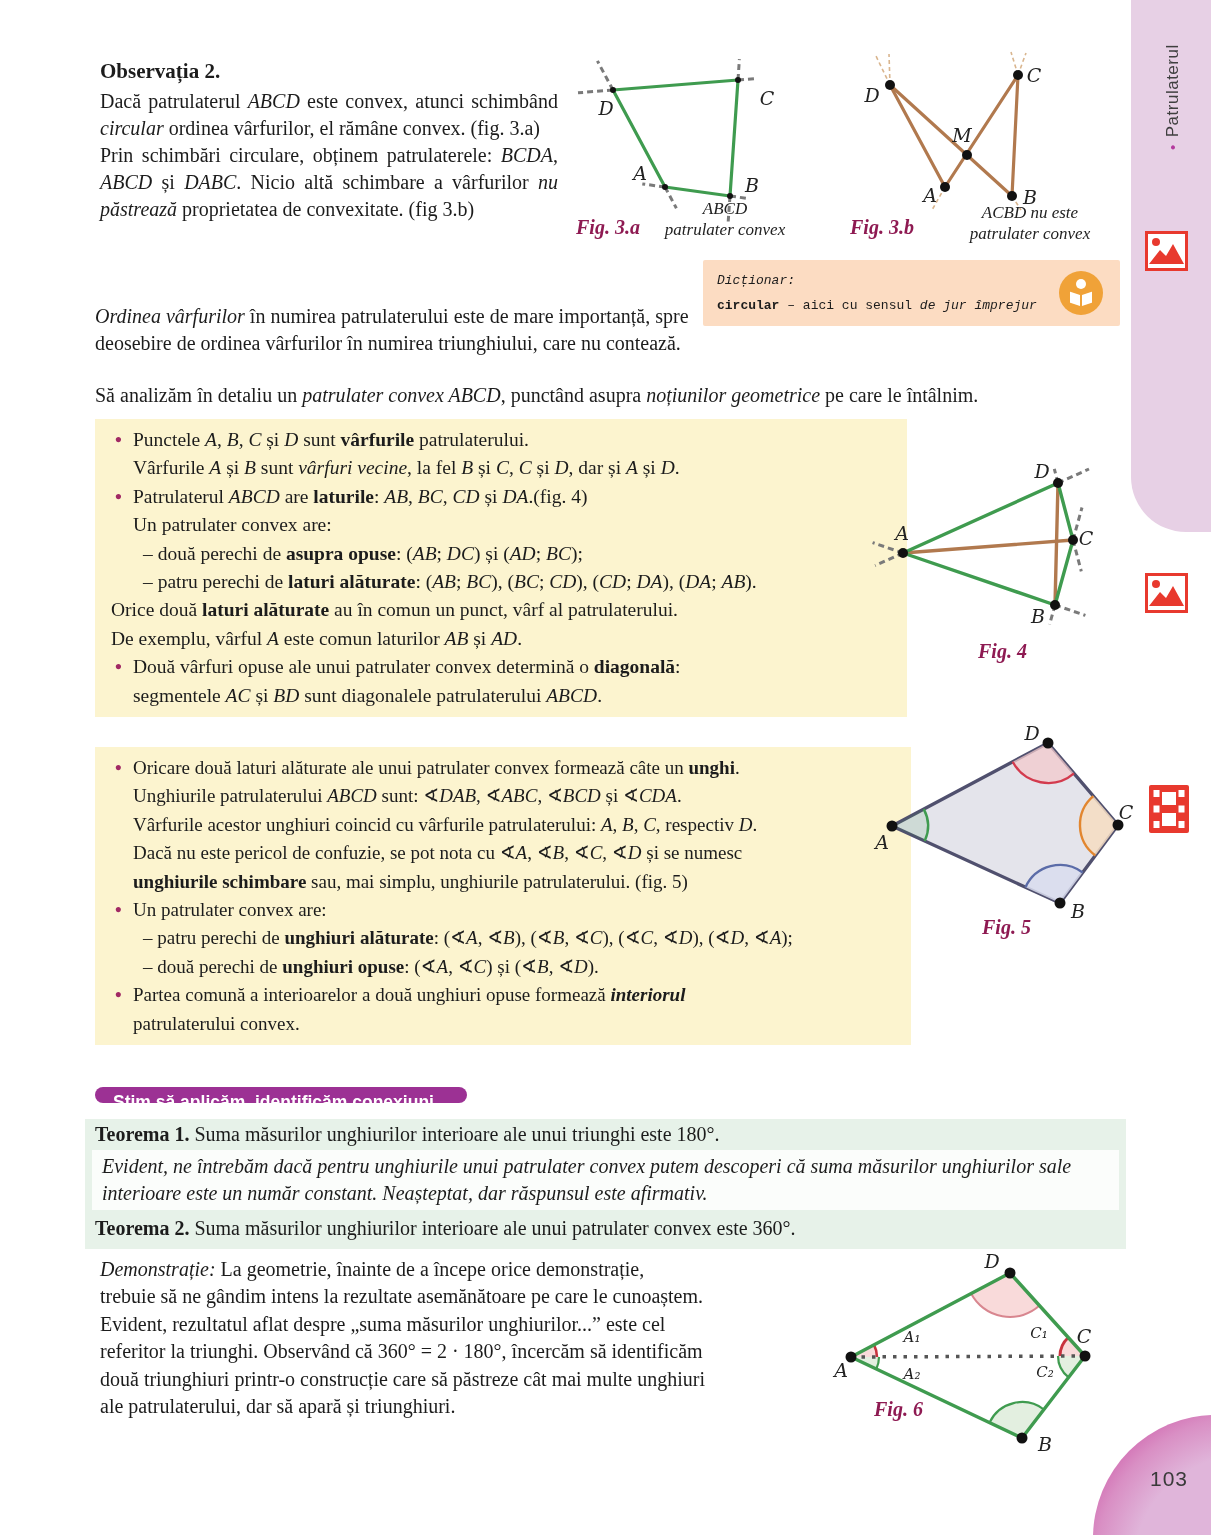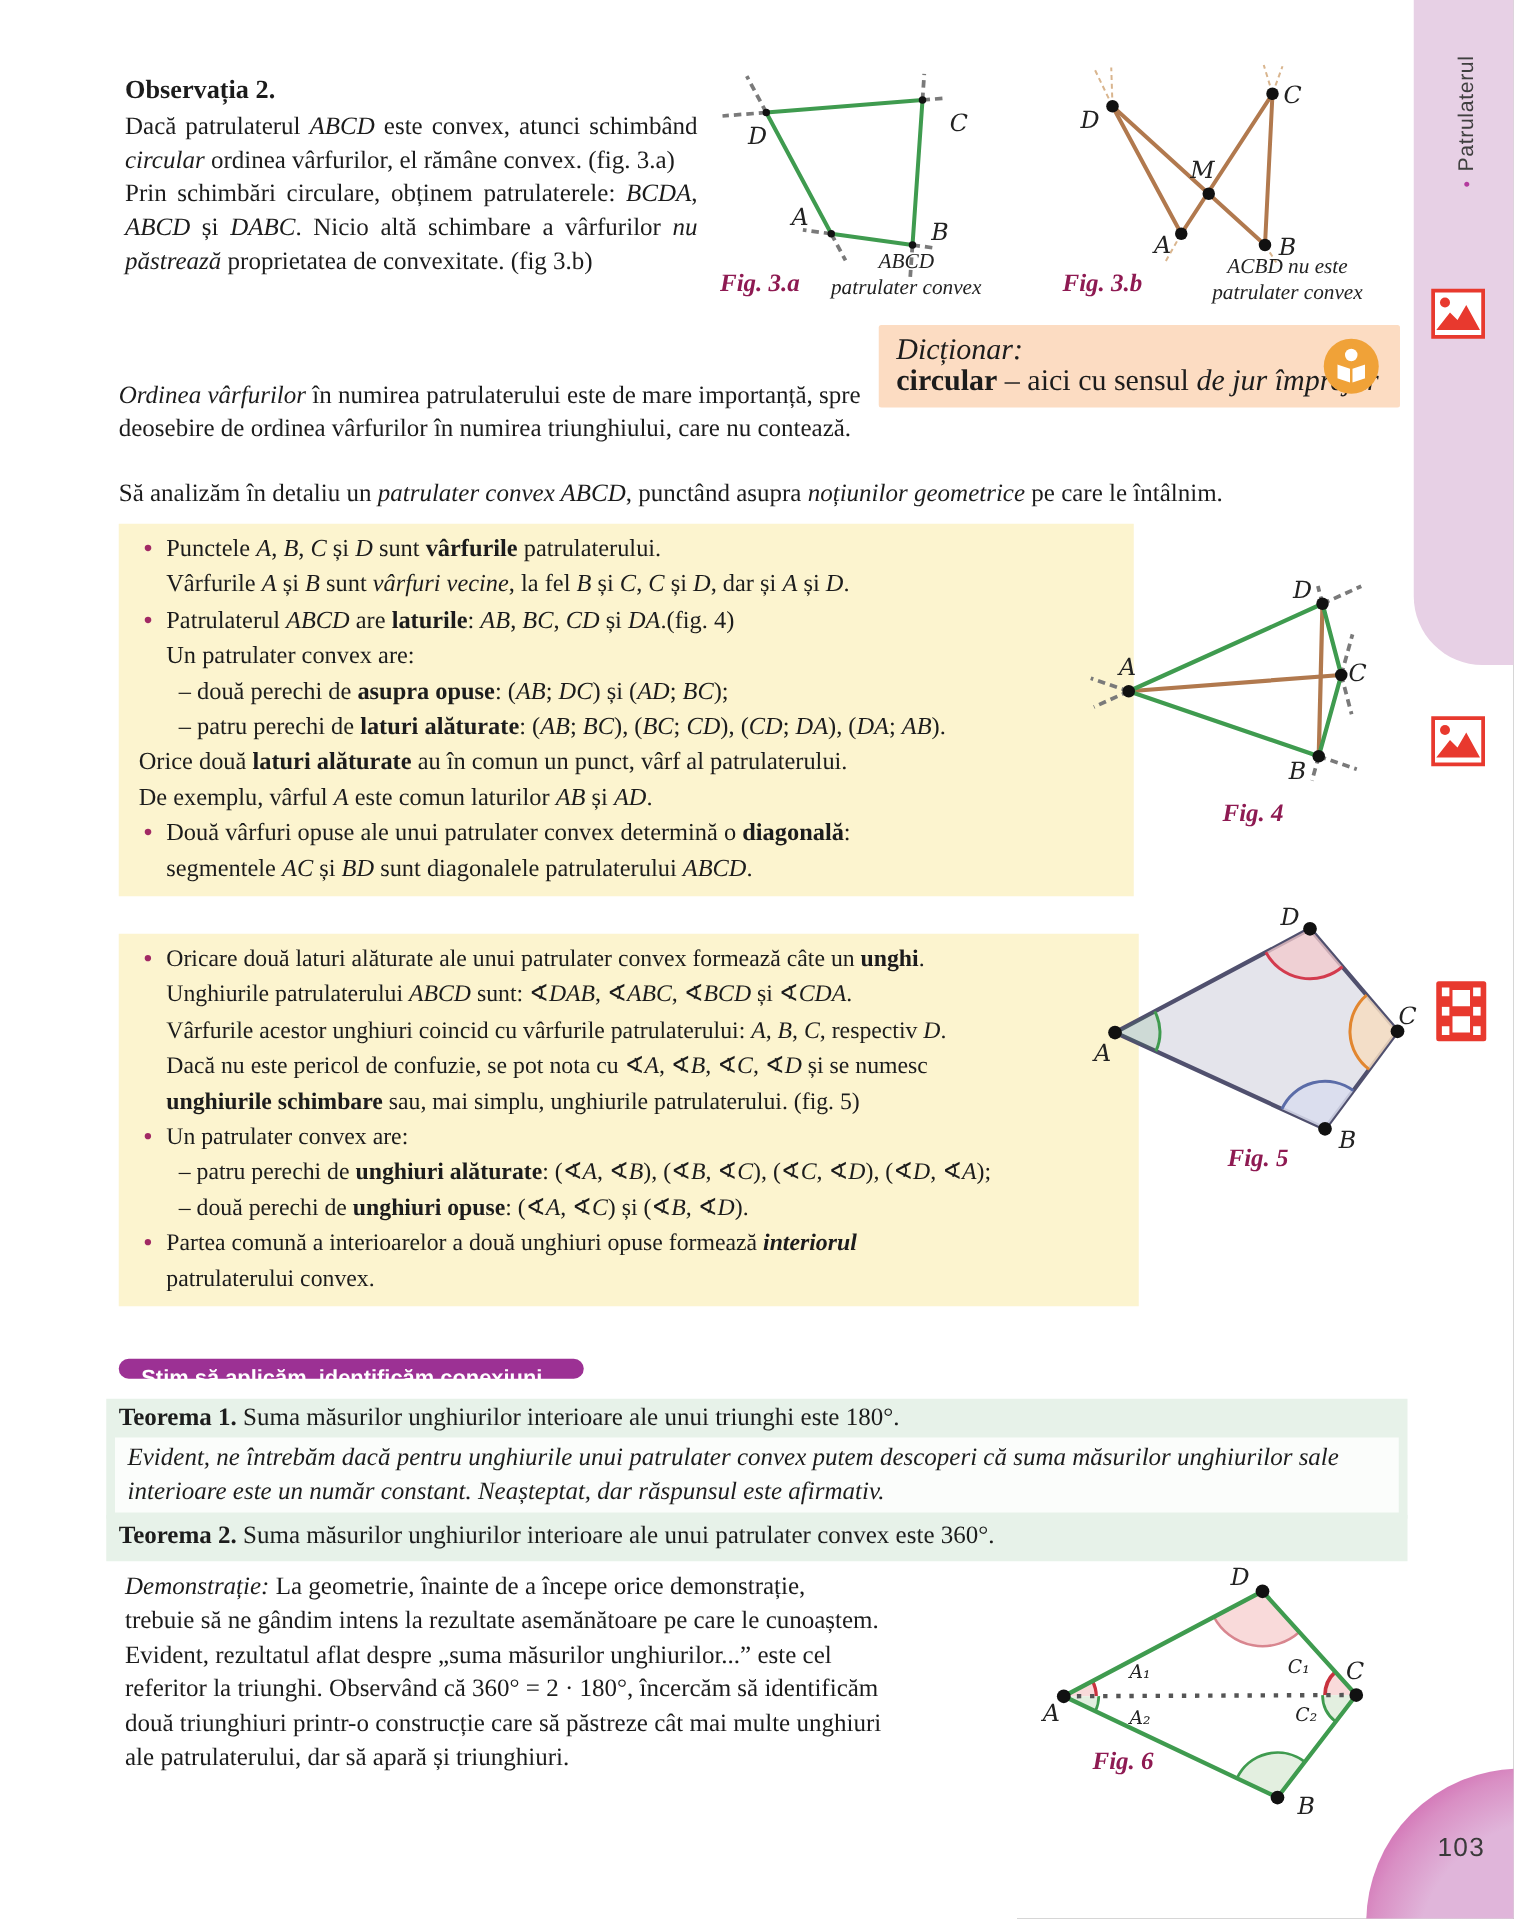--- a/index.html
+++ b/index.html
@@ -13,21 +13,21 @@
   .sg-v{font-style:italic}
   
   .obs{position:absolute;left:100px;top:58px;width:458px;font-size:20px;line-height:27px;}
   .obs-title{font-weight:bold;font-size:21px;margin-bottom:3px;}
   .obs p{margin:0;text-align:justify;}
   
   .fig-caption{position:absolute;font-weight:bold;font-style:italic;font-size:20px;color:#8e1a52;z-index:3;}
   .fig-note{position:absolute;font-style:italic;font-size:17px;line-height:21px;text-align:center;color:#222;z-index:3;}
   
   .dict{position:absolute;left:703px;top:260px;width:417px;height:66px;background:#fcdcc2;border-radius:2px;}
-  .dict-inner{padding:8px 14px;font-size:24px;line-height:25px;}
+  .dict-inner{padding:8px 14px;font-size:13px;line-height:25px;font-family:Liberation Mono, monospace;}
   .dict-title{font-style:italic;}
   .dict-icon{position:absolute;right:16px;top:10px;}
   
   .p-ordinea{position:absolute;left:95px;top:303px;width:600px;font-size:20px;line-height:27px;}
   .p-analiza{position:absolute;left:95px;top:384px;width:1025px;font-size:20px;white-space:nowrap;}
   
   .ybox{position:absolute;background:#fcf4cf;padding:7px 12px;font-size:19.5px;}
   .ybox .row{position:relative;line-height:28.4px;white-space:nowrap;}
   .r-b{padding-left:26px;}
   .r-c{padding-left:26px;}

